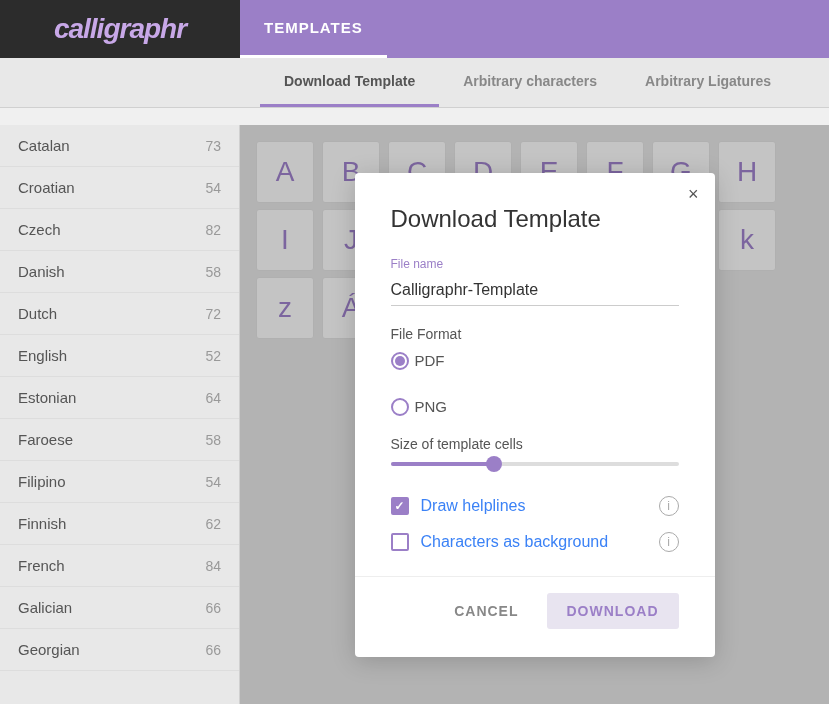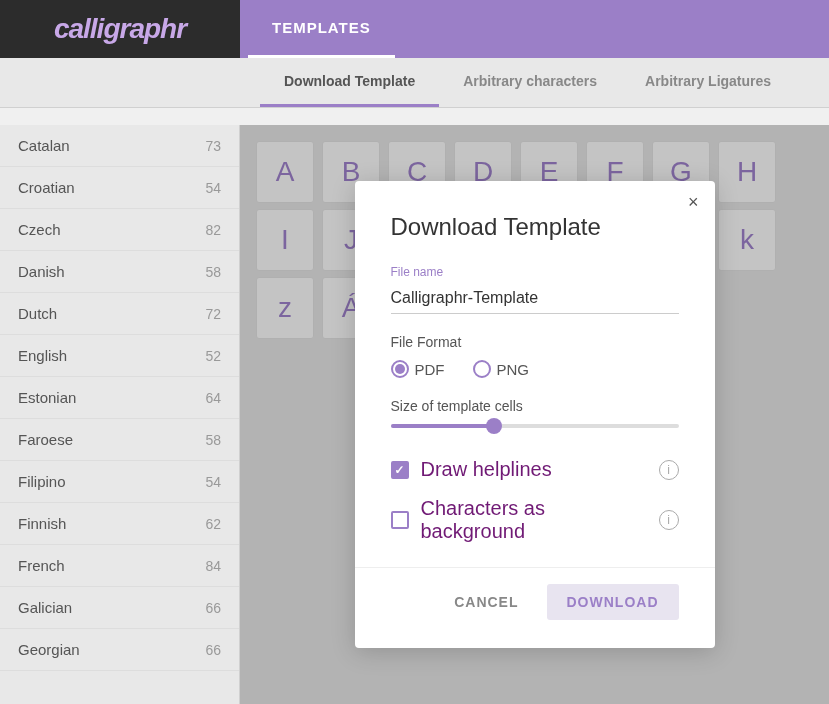--- a/index.html
+++ b/index.html
@@ -13,21 +13,20 @@
       flex-direction: column;
     }
 
     
     .header {
       background: #9b7fc7;
       display: flex;
       align-items: center;
       height: 58px;
       padding: 0 0;
-      gap: 8px;
     }
     .logo-area {
       width: 240px;
       display: flex;
       align-items: center;
       justify-content: center;
       background: #2c2c2c;
       height: 100%;
     }
     .logo-text {
@@ -204,20 +203,21 @@
     }
     .file-format-label {
       font-size: 14px;
       color: #555;
       margin-bottom: 10px;
       display: block;
     }
     .radio-group {
       display: flex;
       gap: 28px;
+      flex-direction: column;
     }
     .radio-item {
       display: flex;
       align-items: center;
       gap: 6px;
       cursor: pointer;
     }
     .radio-circle {
       width: 18px;
       height: 18px;
@@ -298,22 +298,22 @@
     .checkbox-box.unchecked {
       background: #fff;
     }
     .checkbox-checkmark {
       color: #fff;
       font-size: 12px;
       font-weight: bold;
       line-height: 1;
     }
     .checkbox-label {
-      font-size: 20px;
-      color: #701a75;
+      font-size: 16px;
+      color: #3b82f6;
       flex: 1;
     }
     .info-icon {
       width: 20px;
       height: 20px;
       border-radius: 50%;
       border: 1.5px solid #aaa;
       color: #aaa;
       font-size: 12px;
       display: flex;

